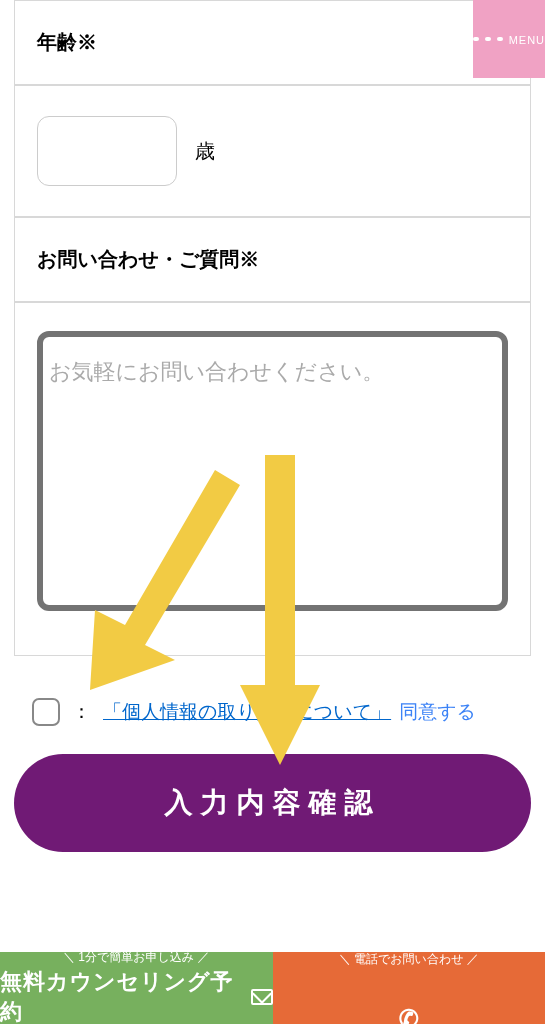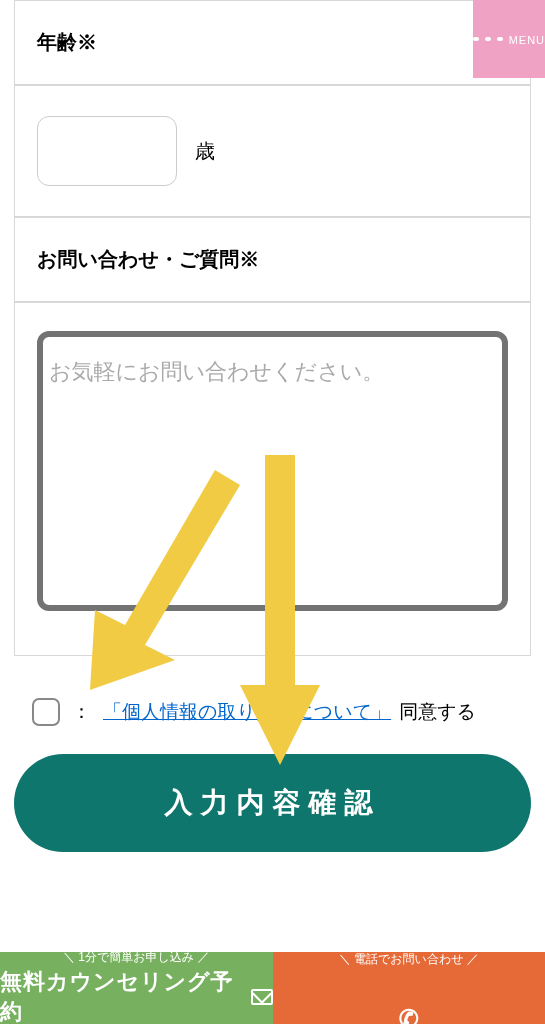--- a/index.html
+++ b/index.html
@@ -73,26 +73,26 @@
     }
     .consent-checkbox {
       width: 28px; height: 28px;
       border: 2px solid #888;
       border-radius: 7px;
       appearance: none;
       cursor: pointer;
     }
     .consent-colon { margin: 0 4px; }
     .consent-link { color: #0066cc; text-decoration: underline; }
-    .consent-trail { color: #000000; }
+    .consent-trail { color: #3b82f6; }
     .submit-btn {
       display: block;
       width: calc(100% - 28px);
       margin: 12px 14px 0;
-      background: #0f766e;
+      background: #701a75;
       color: #fff;
       font-size: 28px;
       font-weight: 700;
       letter-spacing: 8px;
       border: none;
       border-radius: 56px;
       padding: 30px 0;
       cursor: pointer;
     }
     .footer-bar {

